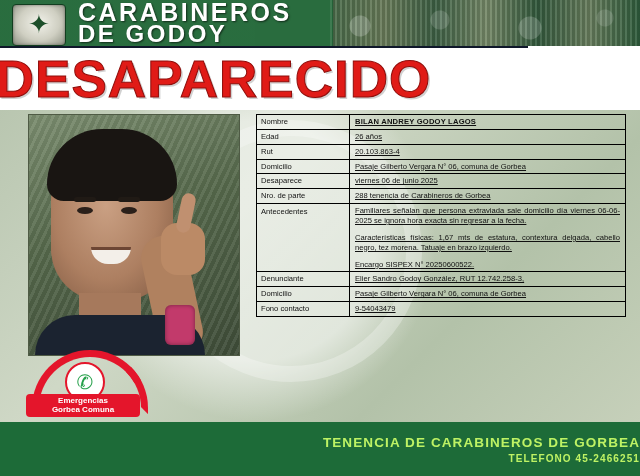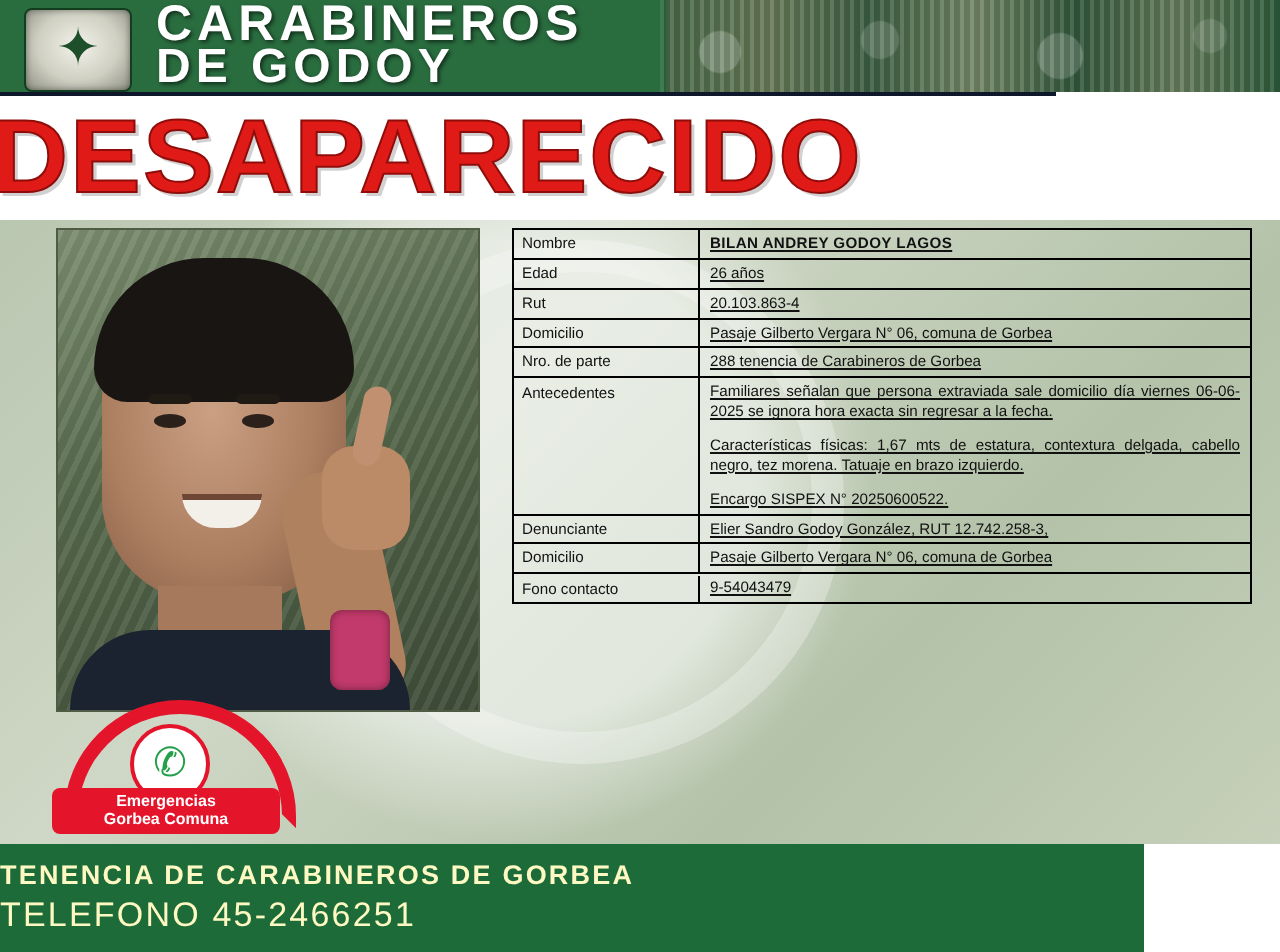--- a/index.html
+++ b/index.html
@@ -323,38 +323,38 @@
     font-size: 8px;
     font-weight: bold;
     line-height: 1.15;
     text-align: center;
   }
 
   
   .footer {
     position: absolute;
     left: 0; bottom: 0;
-    width: 572px;
+    width: 640px;
     height: 54px;
     background: #1d6b38;
-    color: #fef9c3;
+    color: #bef264;
     display: flex;
     flex-direction: column;
-    align-items: flex-start;
+    align-items: flex-end;
     justify-content: center;
     font-family: "Liberation Sans", sans-serif;
   }
   .footer .l1 {
     font-size: 13.5px;
     font-weight: bold;
     letter-spacing: 1.1px;
   }
   .footer .l2 {
-    font-size: 17px;
-    font-weight: normal;
+    font-size: 10px;
+    font-weight: bold;
     letter-spacing: 1.1px;
     margin-top: 3px;
   }
 </style>
 </head>
 <body>
 
 <div class="poster">
 
   <div class="header">
@@ -417,20 +417,24 @@
       </div>
       <div class="row">
         <div class="cell-label">Rut</div>
         <div class="cell-value">20.103.863-4</div>
       </div>
       <div class="row">
         <div class="cell-label">Domicilio</div>
         <div class="cell-value">Pasaje Gilberto Vergara N° 06, comuna de Gorbea</div>
       </div>
       <div class="row">
+        <div class="cell-label">Desaparece</div>
+        <div class="cell-value">viernes 06 de junio 2025</div>
+      </div>
+      <div class="row">
         <div class="cell-label">Nro. de parte</div>
         <div class="cell-value">288 tenencia de Carabineros de Gorbea</div>
       </div>
 
       <div class="row tall">
         <div class="cell-label">Antecedentes</div>
         <div class="cell-value">
           <p class="para">Familiares señalan que persona extraviada sale domicilio día viernes 06-06-2025 se ignora hora exacta sin regresar a la fecha.</p>
           <p class="para">Características físicas: 1,67 mts de estatura, contextura delgada, cabello negro, tez morena. Tatuaje en brazo izquierdo.</p>
           <p class="para">Encargo SISPEX N° 20250600522.</p>

